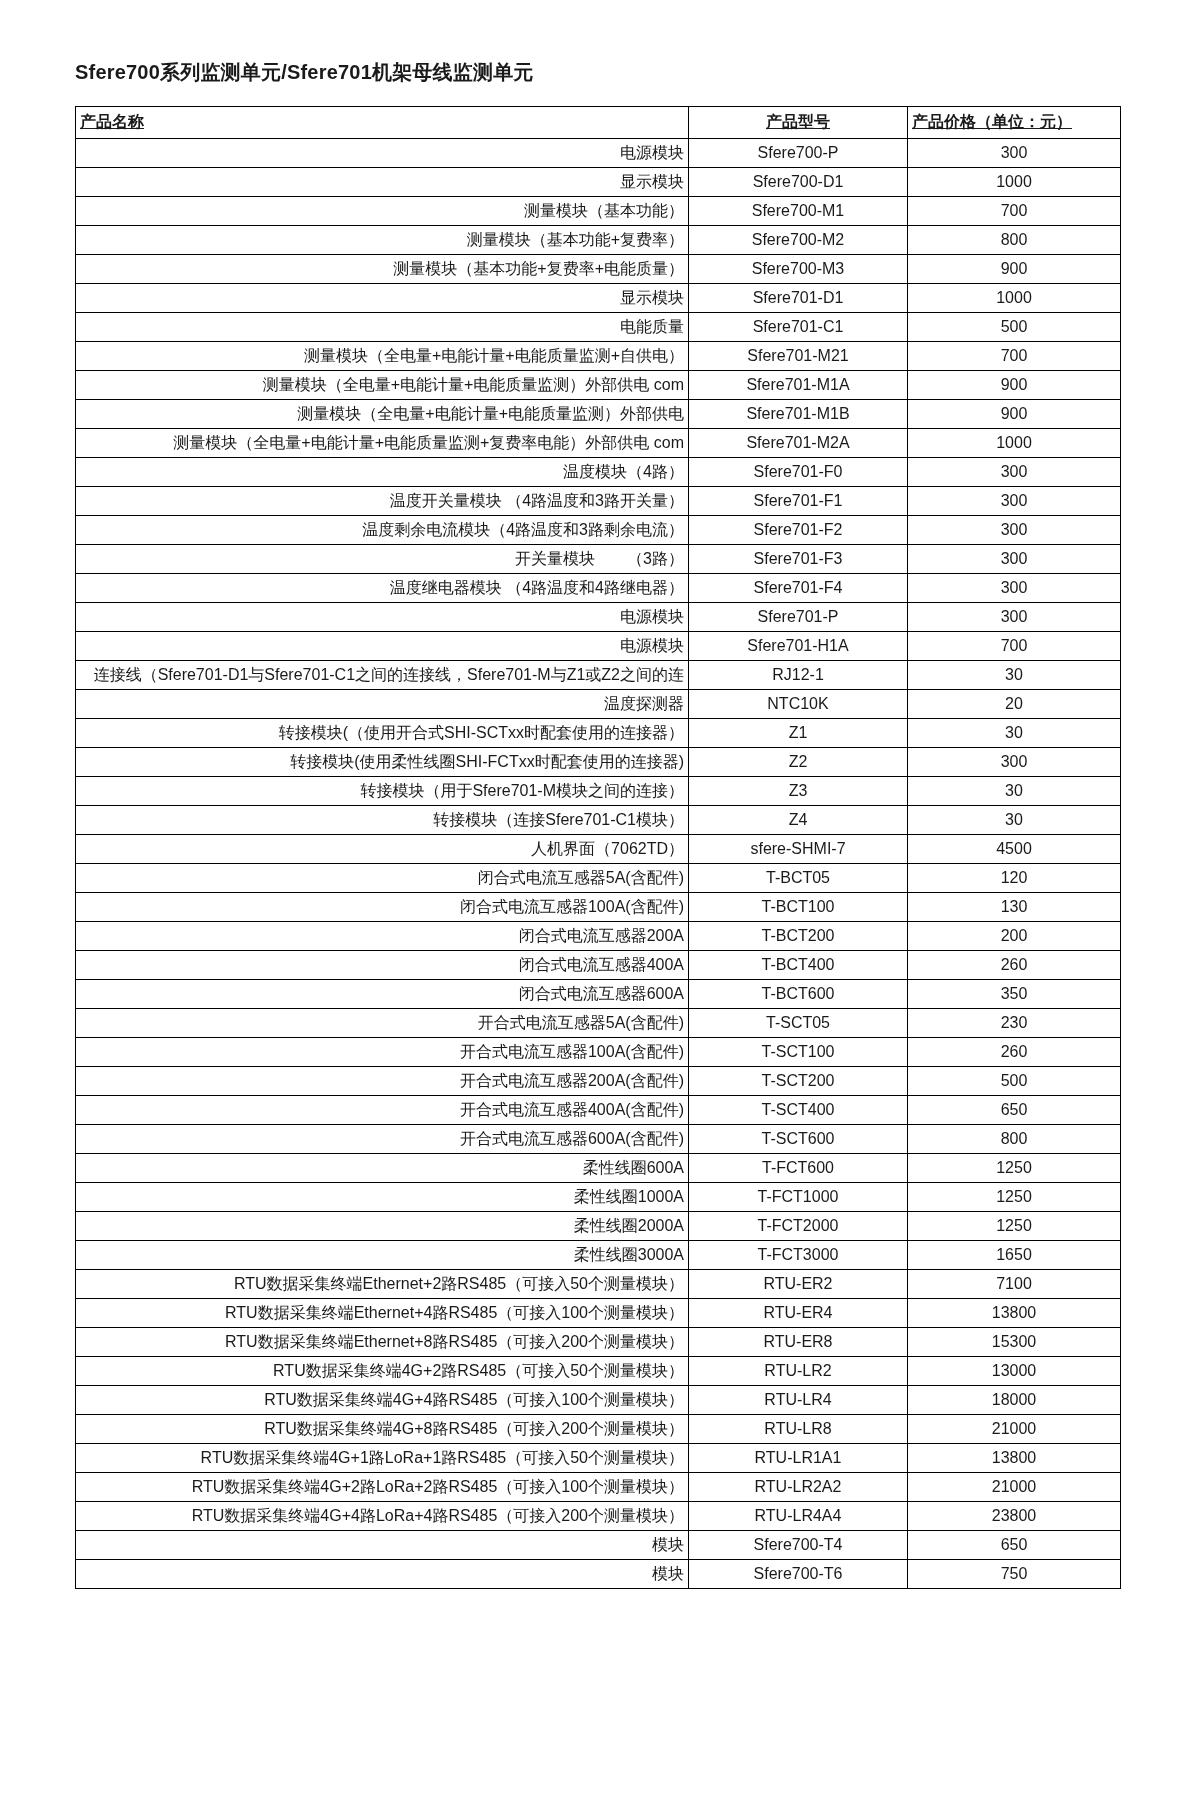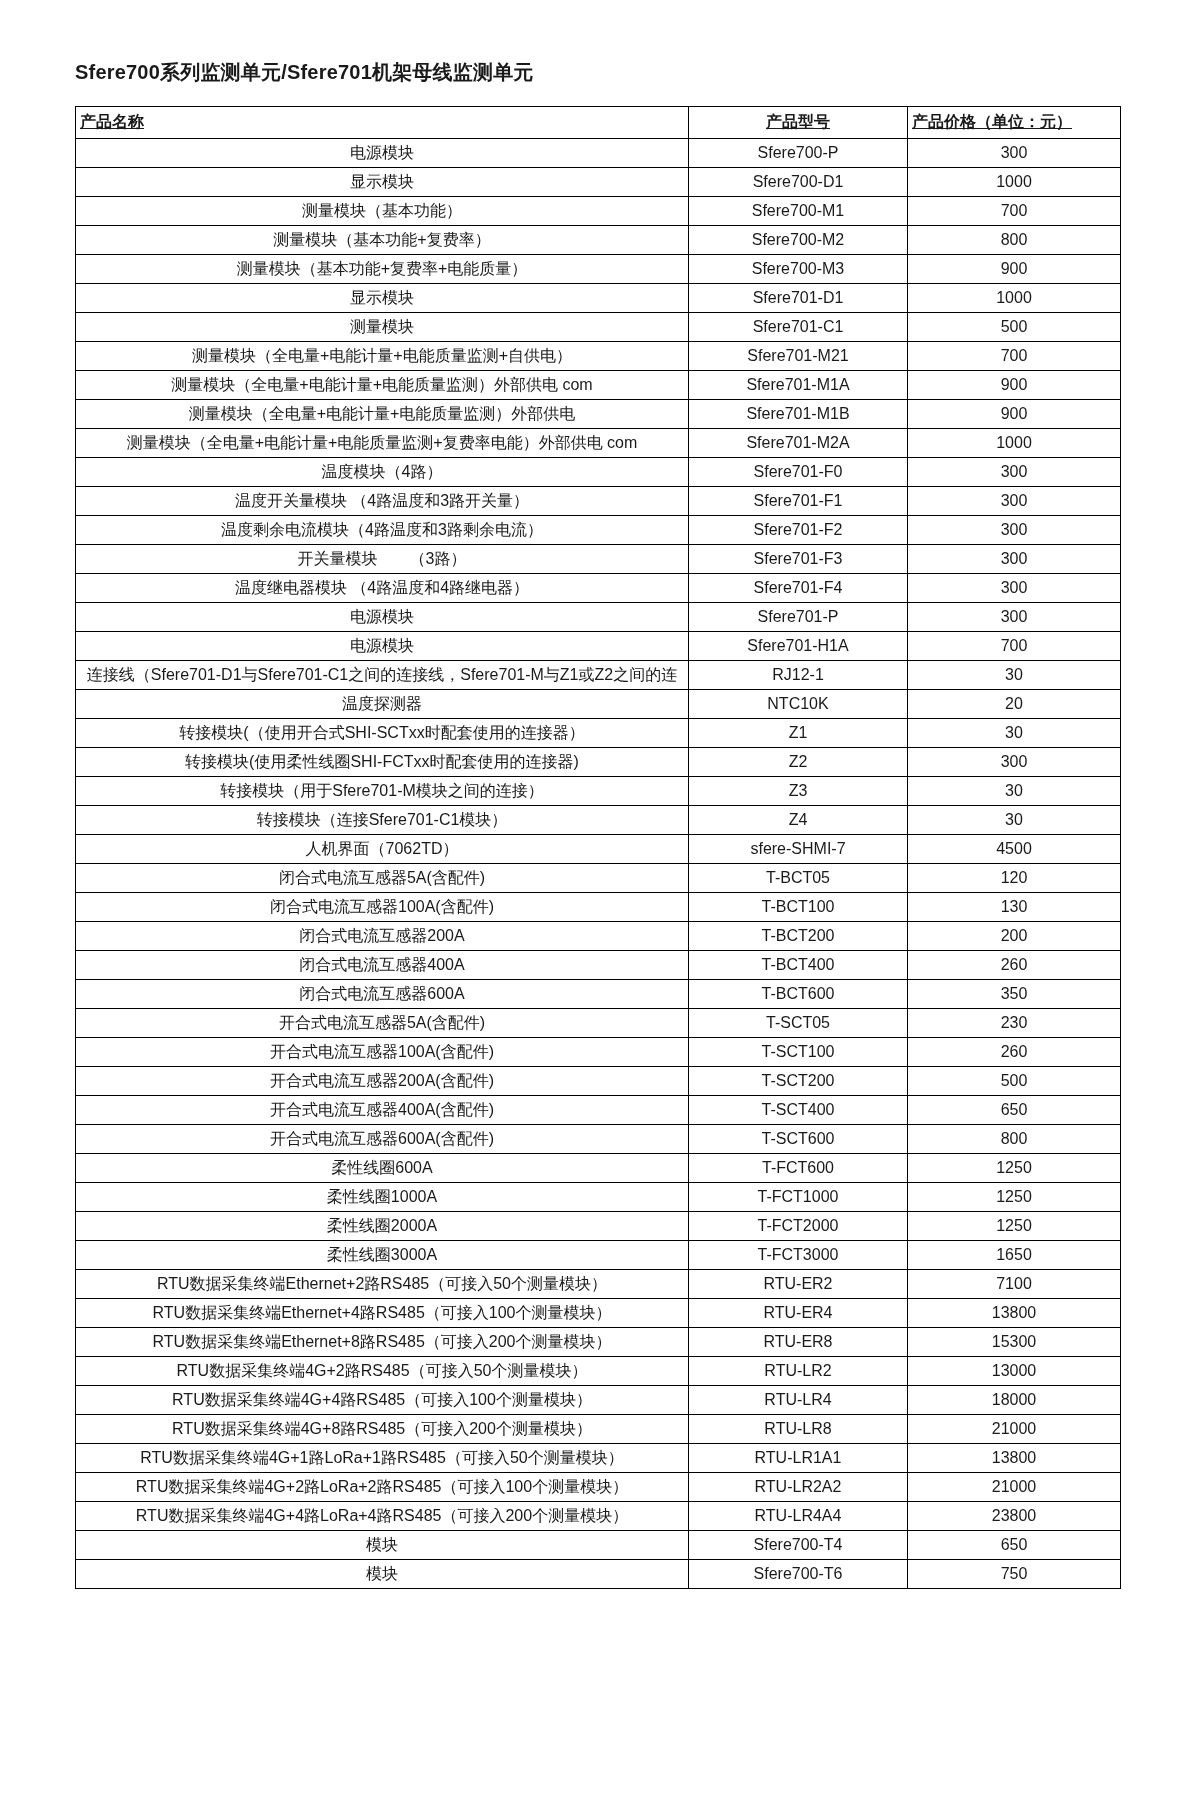--- a/index.html
+++ b/index.html
@@ -41,21 +41,21 @@
   }
   .price-table th {
     height: 32px;
     font-weight: bold;
     text-align: left;
     text-decoration: underline;
   }
   .price-table th.th-model { text-align: center; }
   .price-table th.th-price { text-align: left; }
   .price-table td { height: 29px; }
-  .price-table td.td-name  { text-align: center; }
+  .price-table td.td-name  { text-align: right; }
   .price-table td.td-model { text-align: center; }
   .price-table td.td-price { text-align: center; }
 </style>
 </head>
 <body>
 
 <div class="page">
   <h1 class="doc-title">Sfere700系列监测单元/Sfere701机架母线监测单元</h1>
 
   <table class="price-table">
@@ -103,21 +103,21 @@
       <td class="td-price">900</td>
     </tr>
 
     <tr>
       <td class="td-name">显示模块</td>
       <td class="td-model">Sfere701-D1</td>
       <td class="td-price">1000</td>
     </tr>
 
     <tr>
-      <td class="td-name">测量模块</td>
+      <td class="td-name">电能质量</td>
       <td class="td-model">Sfere701-C1</td>
       <td class="td-price">500</td>
     </tr>
 
     <tr>
       <td class="td-name">测量模块（全电量+电能计量+电能质量监测+自供电）</td>
       <td class="td-model">Sfere701-M21</td>
       <td class="td-price">700</td>
     </tr>
 

